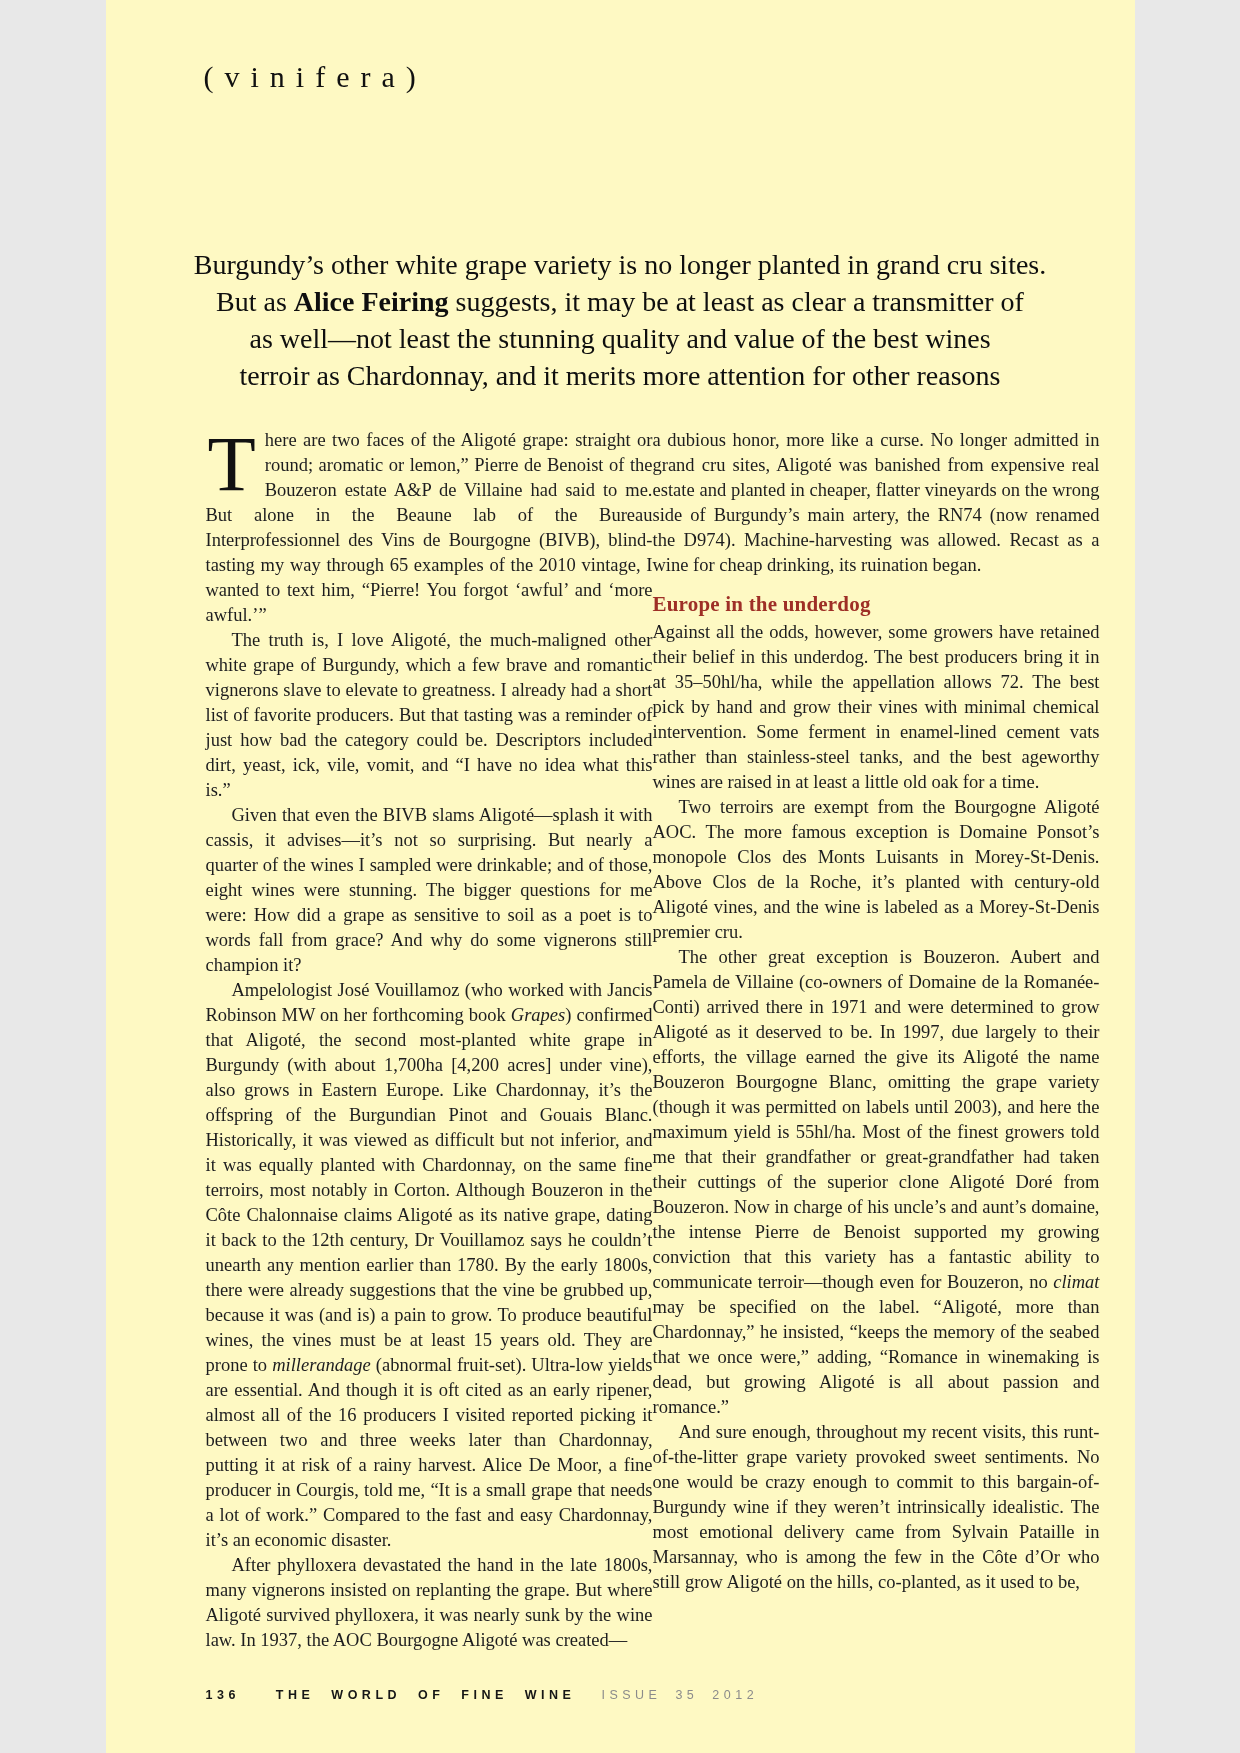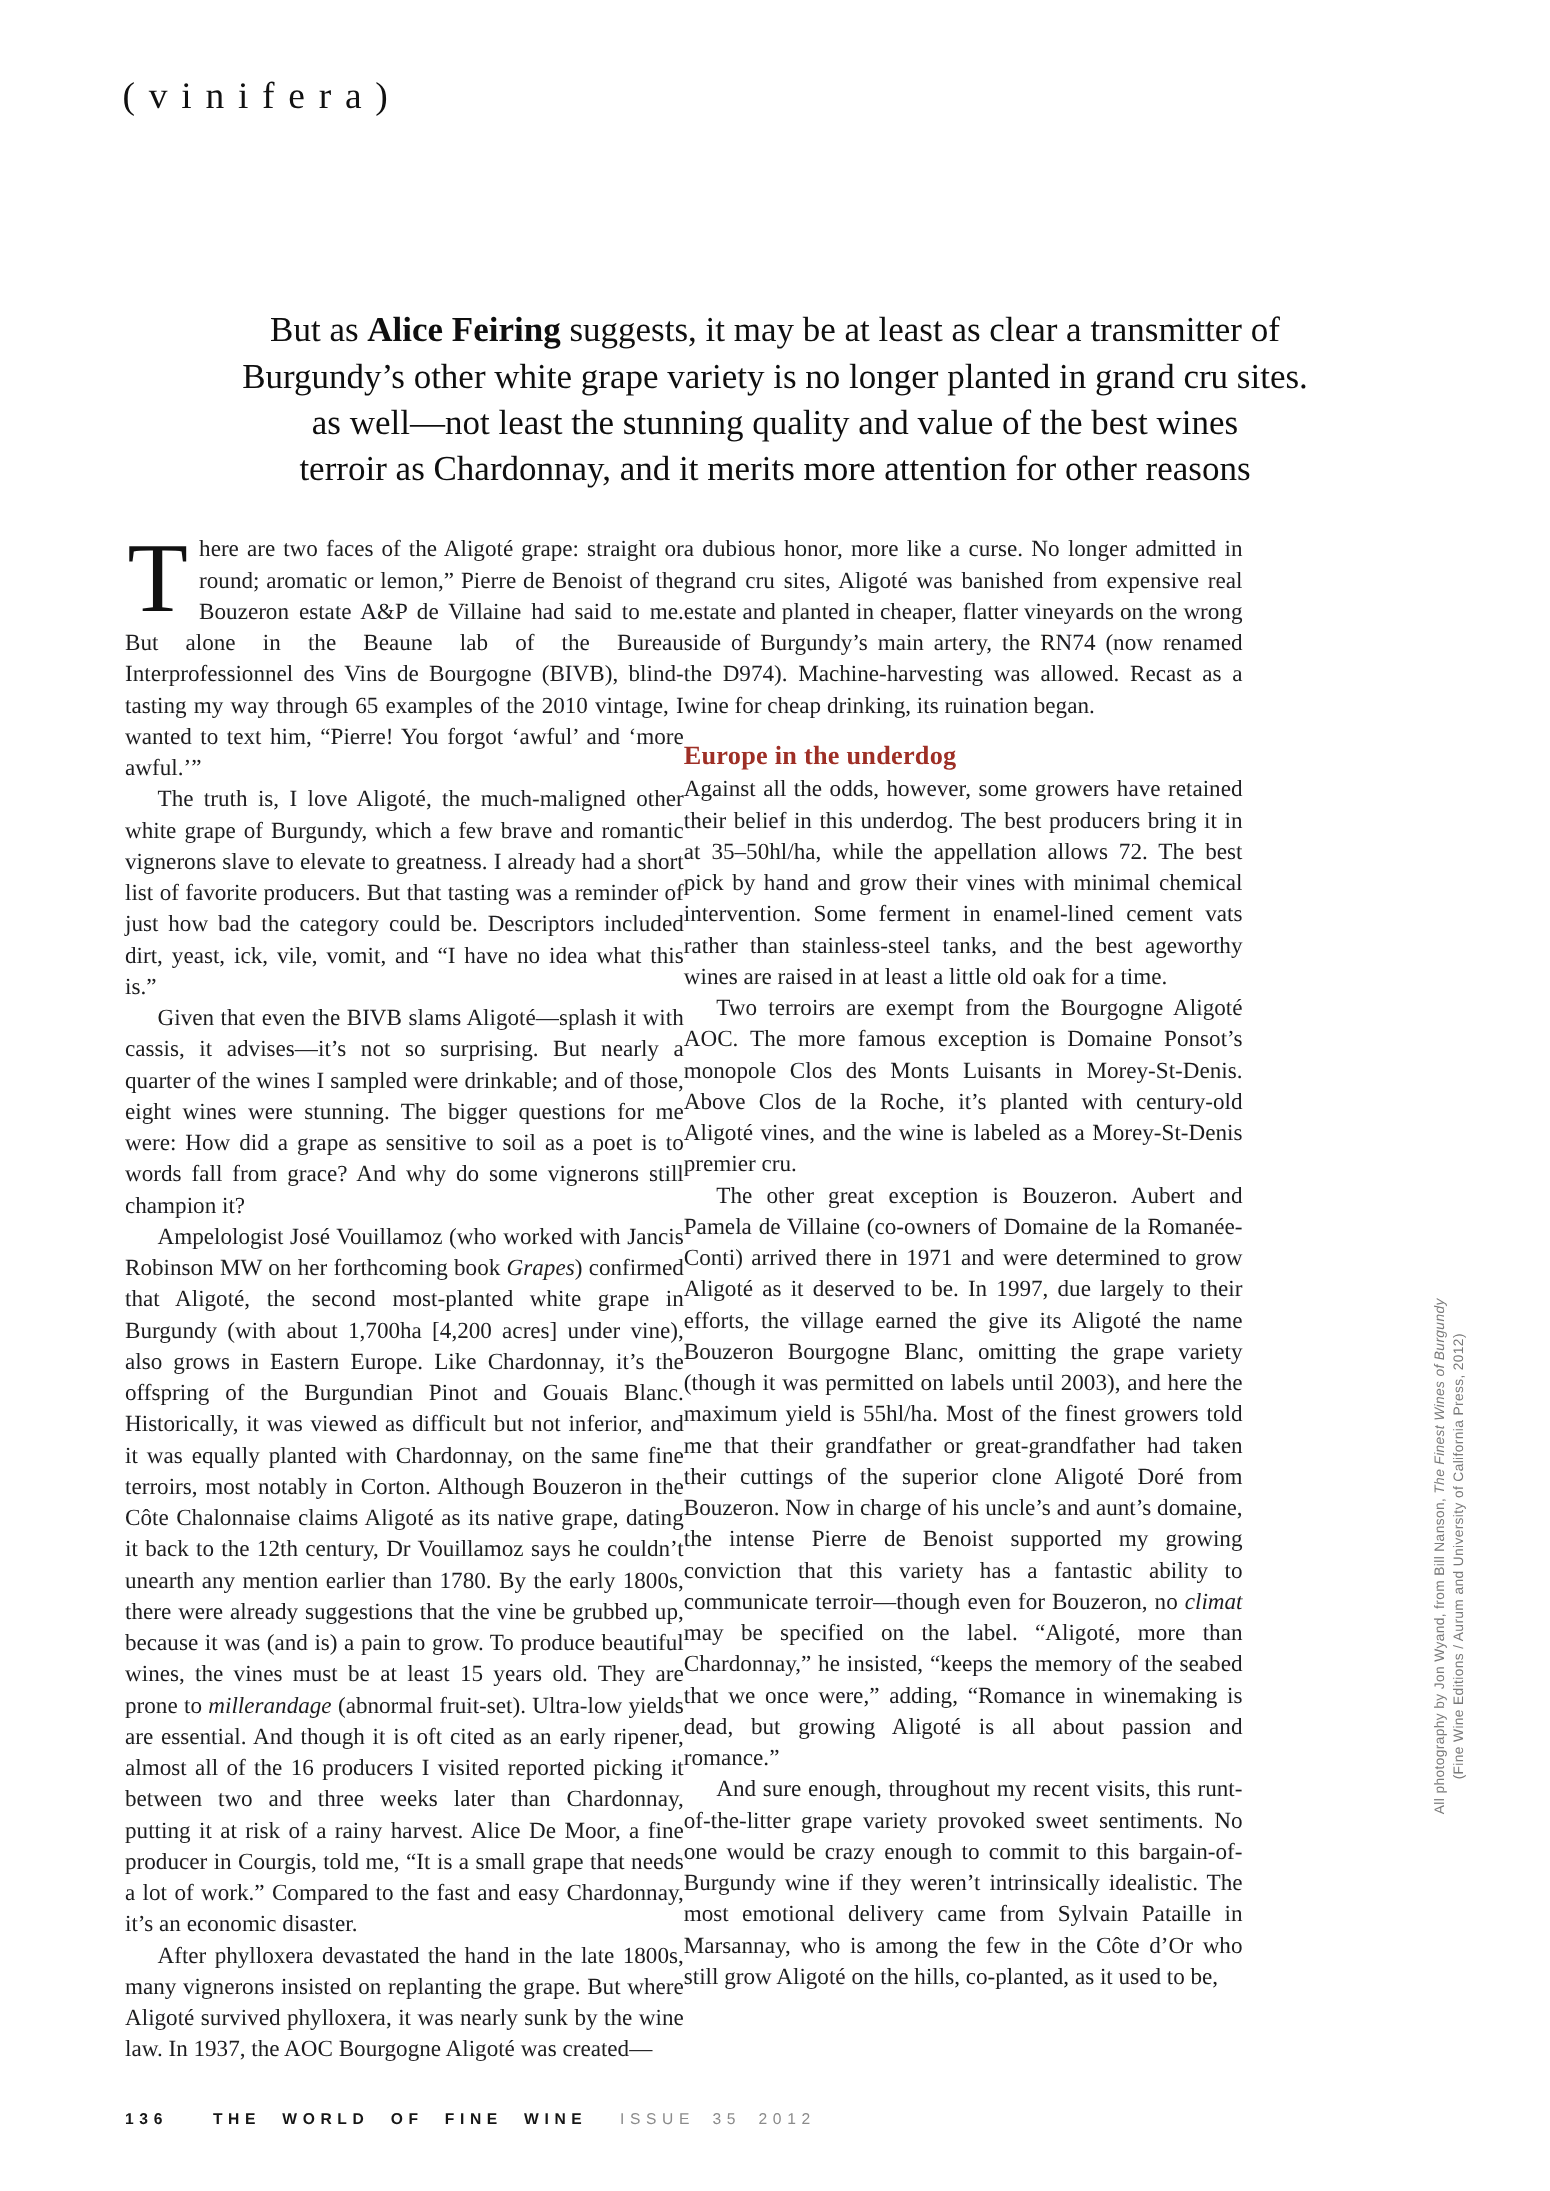--- a/index.html
+++ b/index.html
@@ -1,19 +1,19 @@
 <!DOCTYPE html>
 <html lang="en"><head>
 <meta charset="utf-8">
 <style>
   html,body { margin:0; padding:0; }
   body { background:#e8e8e8; }
   .page {
-    position:relative; width:1240px; height:1753px; margin:0 auto;
-    background:#ffffff; color:#1d1d1f; overflow:hidden;
+    position:relative; width:1029px; height:1753px; margin:0 auto;
+    background:#fef9c3; color:#1d1d1f; overflow:hidden;
     font-family:"Liberation Serif", serif;
   }
   .kicker {
     position:absolute; left:98px; top:60px;
     font-size:30px; letter-spacing:11px; color:#111;
   }
   .masthead { position:absolute; top:152px; left:0; width:100%; text-align:center; }
   .title {
     margin:0; font-weight:700; font-size:88px; line-height:1;
     letter-spacing:-2px; transform:scale(0.97,1.08); transform-origin:center top;
@@ -63,22 +63,22 @@
 </style>
 </head>
 <body>
 
 <div class="page">
 
   <div class="kicker">(vinifera)</div>
 
 
   <div class="standfirst">
+    <div>Burgundy’s other white grape variety is no longer planted in grand cru sites.</div>
     <div><span>But as </span><b>Alice Feiring</b><span> suggests, it may be at least as clear a transmitter of</span></div>
-    <div>Burgundy’s other white grape variety is no longer planted in grand cru sites.</div>
     <div>as well—not least the stunning quality and value of the best wines</div>
     <div>terroir as Chardonnay, and it merits more attention for other reasons</div>
   </div>
 
   <div class="columns">
     <div class="col">
         <p class="body-p dropcap"><span>There are two faces of the Aligoté grape: straight or round; aromatic or lemon,” Pierre de Benoist of the Bouzeron estate A&amp;P de Villaine had said to me. But alone in the Beaune lab of the Bureau Interprofessionnel des Vins de Bourgogne (BIVB), blind-tasting my way through 65 examples of the 2010 vintage, I wanted to text him, “Pierre! You forgot ‘awful’ and ‘more awful.’”</span></p>
         <p class="body-p indent"><span>The truth is, I love Aligoté, the much-maligned other white grape of Burgundy, which a few brave and romantic vignerons slave to elevate to greatness. I already had a short list of favorite producers. But that tasting was a reminder of just how bad the category could be. Descriptors included dirt, yeast, ick, vile, vomit, and “I have no idea what this is.”</span></p>
         <p class="body-p indent"><span>Given that even the BIVB slams Aligoté—splash it with cassis, it advises—it’s not so surprising. But nearly a quarter of the wines I sampled were drinkable; and of those, eight wines were stunning. The bigger questions for me were: How did a grape as sensitive to soil as a poet is to words fall from grace? And why do some vignerons still champion it?</span></p>
         <p class="body-p indent"><span>Ampelologist José Vouillamoz (who worked with Jancis Robinson MW on her forthcoming book </span><span class="italic">Grapes</span><span>) confirmed that Aligoté, the second most-planted white grape in Burgundy (with about 1,700ha [4,200 acres] under vine), also grows in Eastern Europe. Like Chardonnay, it’s the offspring of the Burgundian Pinot and Gouais Blanc. Historically, it was viewed as difficult but not inferior, and it was equally planted with Chardonnay, on the same fine terroirs, most notably in Corton. Although Bouzeron in the Côte Chalonnaise claims Aligoté as its native grape, dating it back to the 12th century, Dr Vouillamoz says he couldn’t unearth any mention earlier than 1780. By the early 1800s, there were already suggestions that the vine be grubbed up, because it was (and is) a pain to grow. To produce beautiful wines, the vines must be at least 15 years old. They are prone to </span><span class="italic">millerandage</span><span> (abnormal fruit-set). Ultra-low yields are essential. And though it is oft cited as an early ripener, almost all of the 16 producers I visited reported picking it between two and three weeks later than Chardonnay, putting it at risk of a rainy harvest. Alice De Moor, a fine producer in Courgis, told me, “It is a small grape that needs a lot of work.” Compared to the fast and easy Chardonnay, it’s an economic disaster.</span></p>

